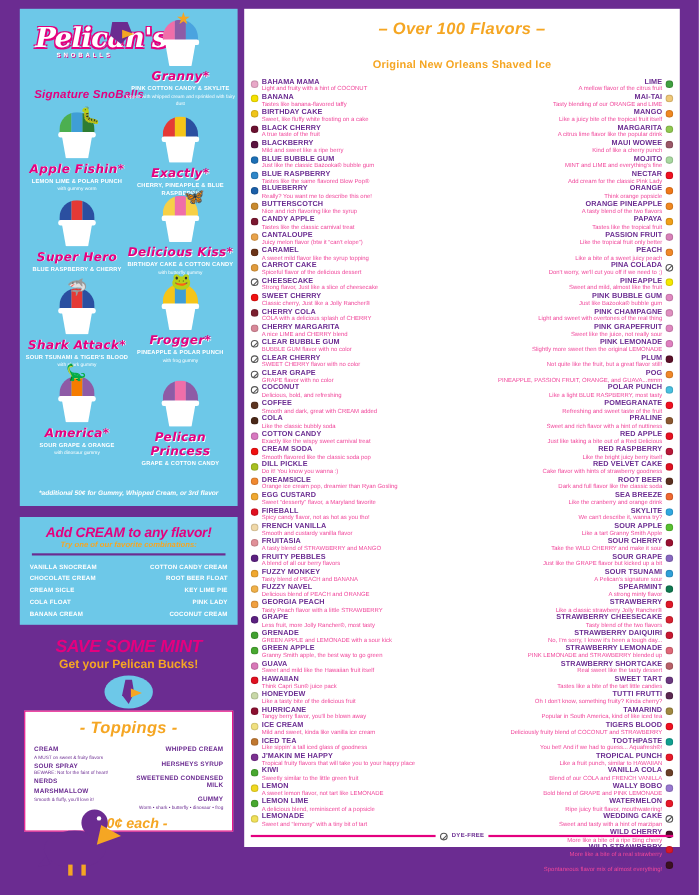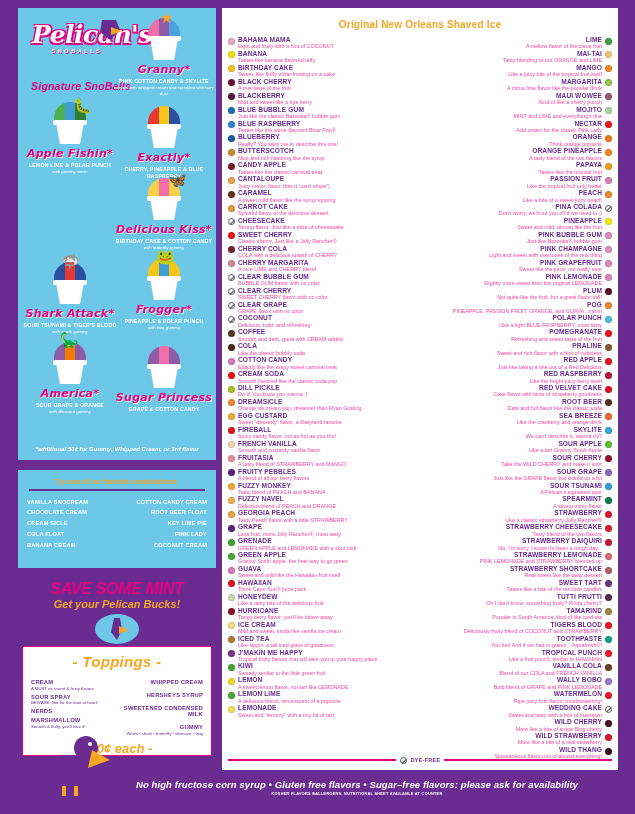--- a/index.html
+++ b/index.html
@@ -82,21 +82,21 @@
   .cream-lists ul { list-style: none; }
   .cream-lists li { font-size: 5.6px; font-weight: bold; color: #fff; line-height: 1.95; letter-spacing: 0.2px; }
   .cream-right { text-align: right; }
 
   .cash-title {
     position: absolute; left: 0; top: 572px; width: 198px; text-align: center;
     font-size: 16px; font-weight: bold; font-style: italic; color: #E4007F; letter-spacing: -0.3px;
   }
   .cash-sub {
     position: absolute; left: 0; top: 590px; width: 198px; text-align: center;
-    font-size: 11px; font-weight: bold; font-style: italic; color: #F5A623;
+    font-size: 11px; font-weight: bold; color: #F5A623;
   }
   .bucks-badge {
     position: absolute; left: 77px; top: 606px; width: 44px; height: 30px;
     background: #6DC8E8; border-radius: 50%;
   }
 
   .top-box {
     position: absolute; left: 4px; top: 638px; width: 190px; height: 110px;
     border: 1.5px solid #E4007F; background: #fff; padding: 6px 8px;
   }
@@ -114,21 +114,21 @@
   .right-panel {
     position: absolute; left: 222px; top: 8px; width: 396px; height: 762px;
     background: #fff; padding: 6px 6px 0;
   }
   .hdr-title {
     text-align: center; font-size: 15px; font-weight: bold; font-style: italic;
     color: #F5A623; letter-spacing: 0.3px; margin-top: 4px;
   }
   .hdr-sub {
     text-align: center; font-size: 10px; font-weight: bold; color: #F5A623;
-    margin-top: 5px; letter-spacing: 0.2px;
+    margin-top: 19px; letter-spacing: 0.2px;
   }
   .lists { display: flex; justify-content: space-between; margin-top: 6px; }
   .list { width: 192px; }
   .list.right { text-align: right; }
   .row { display: flex; align-items: flex-start; gap: 3px; margin-bottom: 0px; }
   .list.right .row { flex-direction: row-reverse; }
   .dot {
     width: 7px; height: 7px; border-radius: 50%; flex: 0 0 7px; margin-top: 1.5px;
     border: 0.5px solid rgba(0,0,0,0.12);
   }
@@ -210,20 +210,33 @@
               <span style="background:#F5C518"></span>
               <span style="background:#2B4FA0"></span>
             </div>
           <div class="rim"></div>
             <div class="cup"></div>
         </div>
         <div class="flav-name">Exactly*</div>
         <div class="flav-desc">CHERRY, PINEAPPLE &amp; BLUE RASPBERRY</div>
       </div>
 
+      <div class="flav" style="left:2px; top:172px;">
+        <div class="cone">
+          <div class="dome">
+              <span style="background:#2B4FA0"></span>
+              <span style="background:#E53935"></span>
+              <span style="background:#2B4FA0"></span>
+            </div>
+          <div class="rim"></div>
+            <div class="cup"></div>
+        </div>
+        <div class="flav-name">Super Hero</div>
+        <div class="flav-desc">BLUE RASPBERRY &amp; CHERRY</div>
+      </div>
 
       <div class="flav" style="left:96px; top:168px;">
         <div class="cone">
           <div class="topper" style="left:27px; top:-4px;">🦋</div>
           <div class="dome">
               <span style="background:#F7D046"></span>
               <span style="background:#F06EA9"></span>
               <span style="background:#F7D046"></span>
             </div>
           <div class="rim"></div>
@@ -285,28 +298,29 @@
       <div class="flav" style="left:96px; top:336px;">
         <div class="cone">
           <div class="dome">
               <span style="background:#8E5BA6"></span>
               <span style="background:#F06EA9"></span>
               <span style="background:#8E5BA6"></span>
             </div>
           <div class="rim"></div>
             <div class="cup"></div>
         </div>
-        <div class="flav-name">Sugar Princess</div>
+        <div class="flav-name">Pelican Princess</div>
         <div class="flav-desc">GRAPE &amp; COTTON CANDY</div>
       </div>
 
       <div class="footnote">*additional 50¢ for Gummy, Whipped Cream, or 3rd flavor</div>
     </div>
 
     <div class="cream-box">
+      <div class="cream-title">Add CREAM to any flavor!</div>
       <div class="cream-sub">Try one of our favorite combinations:</div>
       <div class="cream-rule"></div>
       <div class="cream-lists">
         <ul>
           <li>VANILLA SNOCREAM</li>
           <li>CHOCOLATE CREAM</li>
           <li>CREAM SICLE</li>
           <li>COLA FLOAT</li>
           <li>BANANA CREAM</li>
         </ul>
@@ -357,20 +371,21 @@
       <circle cx="54" cy="22" r="12" fill="#6B2C91"></circle>
       <path d="M60 24 L78 34 L56 42 Z" fill="#F5A623"></path>
       <circle cx="58" cy="18" r="2" fill="#fff"></circle>
       <path d="M10 52 L2 62 L14 60 Z" fill="#6B2C91"></path>
       <rect x="30" y="60" width="4" height="10" fill="#F5A623"></rect>
       <rect x="42" y="60" width="4" height="10" fill="#F5A623"></rect>
     </svg>
   </div>
 
   <div class="right-panel">
+    <div class="hdr-title">– Over 100 Flavors –</div>
     <div class="hdr-sub">Original New Orleans Shaved Ice</div>
     <div class="lists">
       <div class="list left" id="list-left">
           <div class="row">
             <div class="dot" style="background: rgb(232, 168, 200);"></div>
             <div class="txt">
               <div class="fname">BAHAMA MAMA</div>
               <div class="fdesc">Light and fruity with a hint of COCONUT</div>
             </div>
           </div>
@@ -1079,18 +1094,14 @@
         </div>
     </div>
     <div class="legend-row">
       <div class="legend-bar"></div>
       <div class="dot clear"></div>
       <div class="legend-label">DYE-FREE</div>
       <div class="legend-bar"></div>
     </div>
   </div>
 
-  <div class="footer">
-    <div class="foot-main">No high fructose corn  syrup  •  Gluten free flavors • Sugar–free flavors: please ask for availability</div>
-    <div class="foot-sub">KOSHER FLAVORS  BALLERGENS, NUTRITIONAL SHEET AVAILABLE AT COUNTER</div>
-  </div>
 
 </div>
 
 </body></html>

